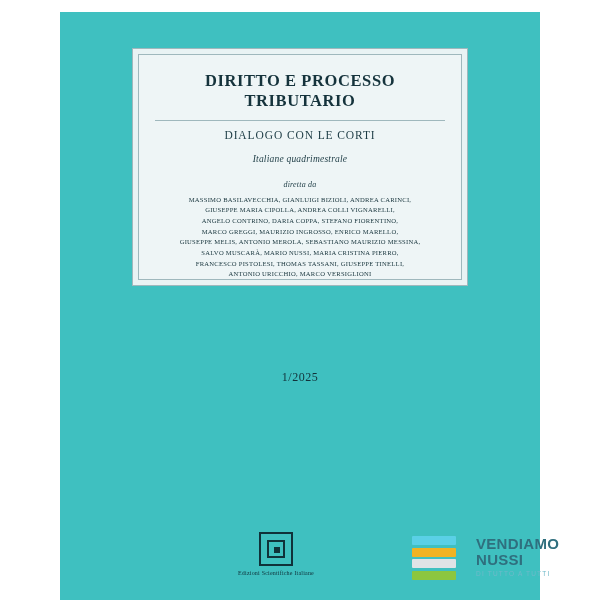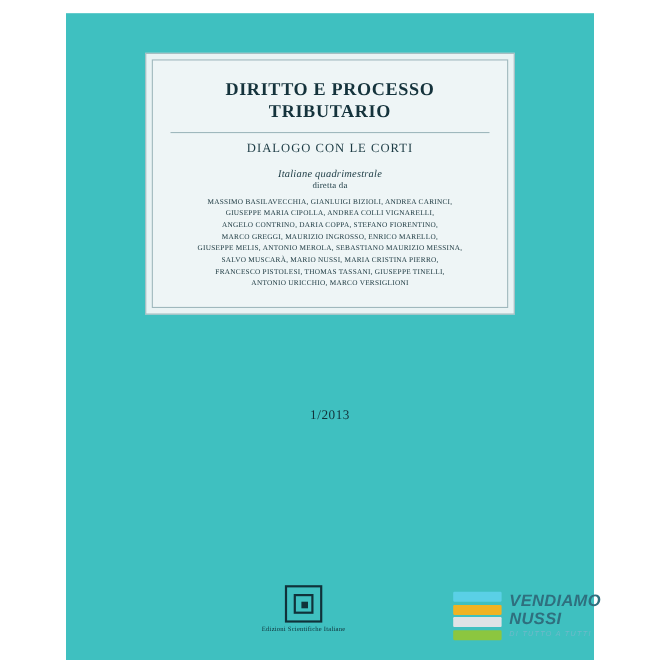--- a/index.html
+++ b/index.html
@@ -73,21 +73,23 @@
   }
   .periodicity {
     font-size: 9.5px;
     font-style: italic;
     color: #1c3b44;
     margin-top: 13px;
     letter-spacing: 0.2px;
   }
   .directed-by {
     font-size: 8px;
+    font-style: italic;
     color: #1c3b44;
+    margin-top: 16px;
     letter-spacing: 0.2px;
   }
   .editors {
     margin-top: 6px;
     font-size: 6.6px;
     color: #17343c;
     line-height: 1.62;
     letter-spacing: 0.25px;
     text-transform: uppercase;
     padding: 0 2px;
@@ -147,23 +149,21 @@
     white-space: nowrap;
   }
   
   .badge {
     position: absolute;
     left: 352px;
     top: 524px;
     width: 160px;
     height: 48px;
     display: flex;
-    align-items: center;
-    gap: 7px;
-    font-style: italic;
+    gap: 20px;
   }
   .badge-bars {
     width: 44px;
     height: 44px;
     display: flex;
     flex-direction: column;
     justify-content: space-between;
   }
   .bar {
     height: 9px;
@@ -210,21 +210,21 @@
           <div>ANGELO CONTRINO, DARIA COPPA, STEFANO FIORENTINO,</div>
           <div>MARCO GREGGI, MAURIZIO INGROSSO, ENRICO MARELLO,</div>
           <div>GIUSEPPE MELIS, ANTONIO MEROLA, SEBASTIANO MAURIZIO MESSINA,</div>
           <div>SALVO MUSCARÀ, MARIO NUSSI, MARIA CRISTINA PIERRO,</div>
           <div>FRANCESCO PISTOLESI, THOMAS TASSANI, GIUSEPPE TINELLI,</div>
           <div>ANTONIO URICCHIO, MARCO VERSIGLIONI</div>
         </div>
       </div>
     </div>
 
-    <div class="issue">1/2013</div>
+    <div class="issue">1/2025</div>
 
     <div class="publisher">
       <div class="pub-mark"></div>
       <div class="pub-name">Edizioni Scientifiche Italiane</div>
     </div>
 
     <div class="badge">
       <div class="badge-bars">
         <div class="bar b1"></div>
         <div class="bar b2"></div>

